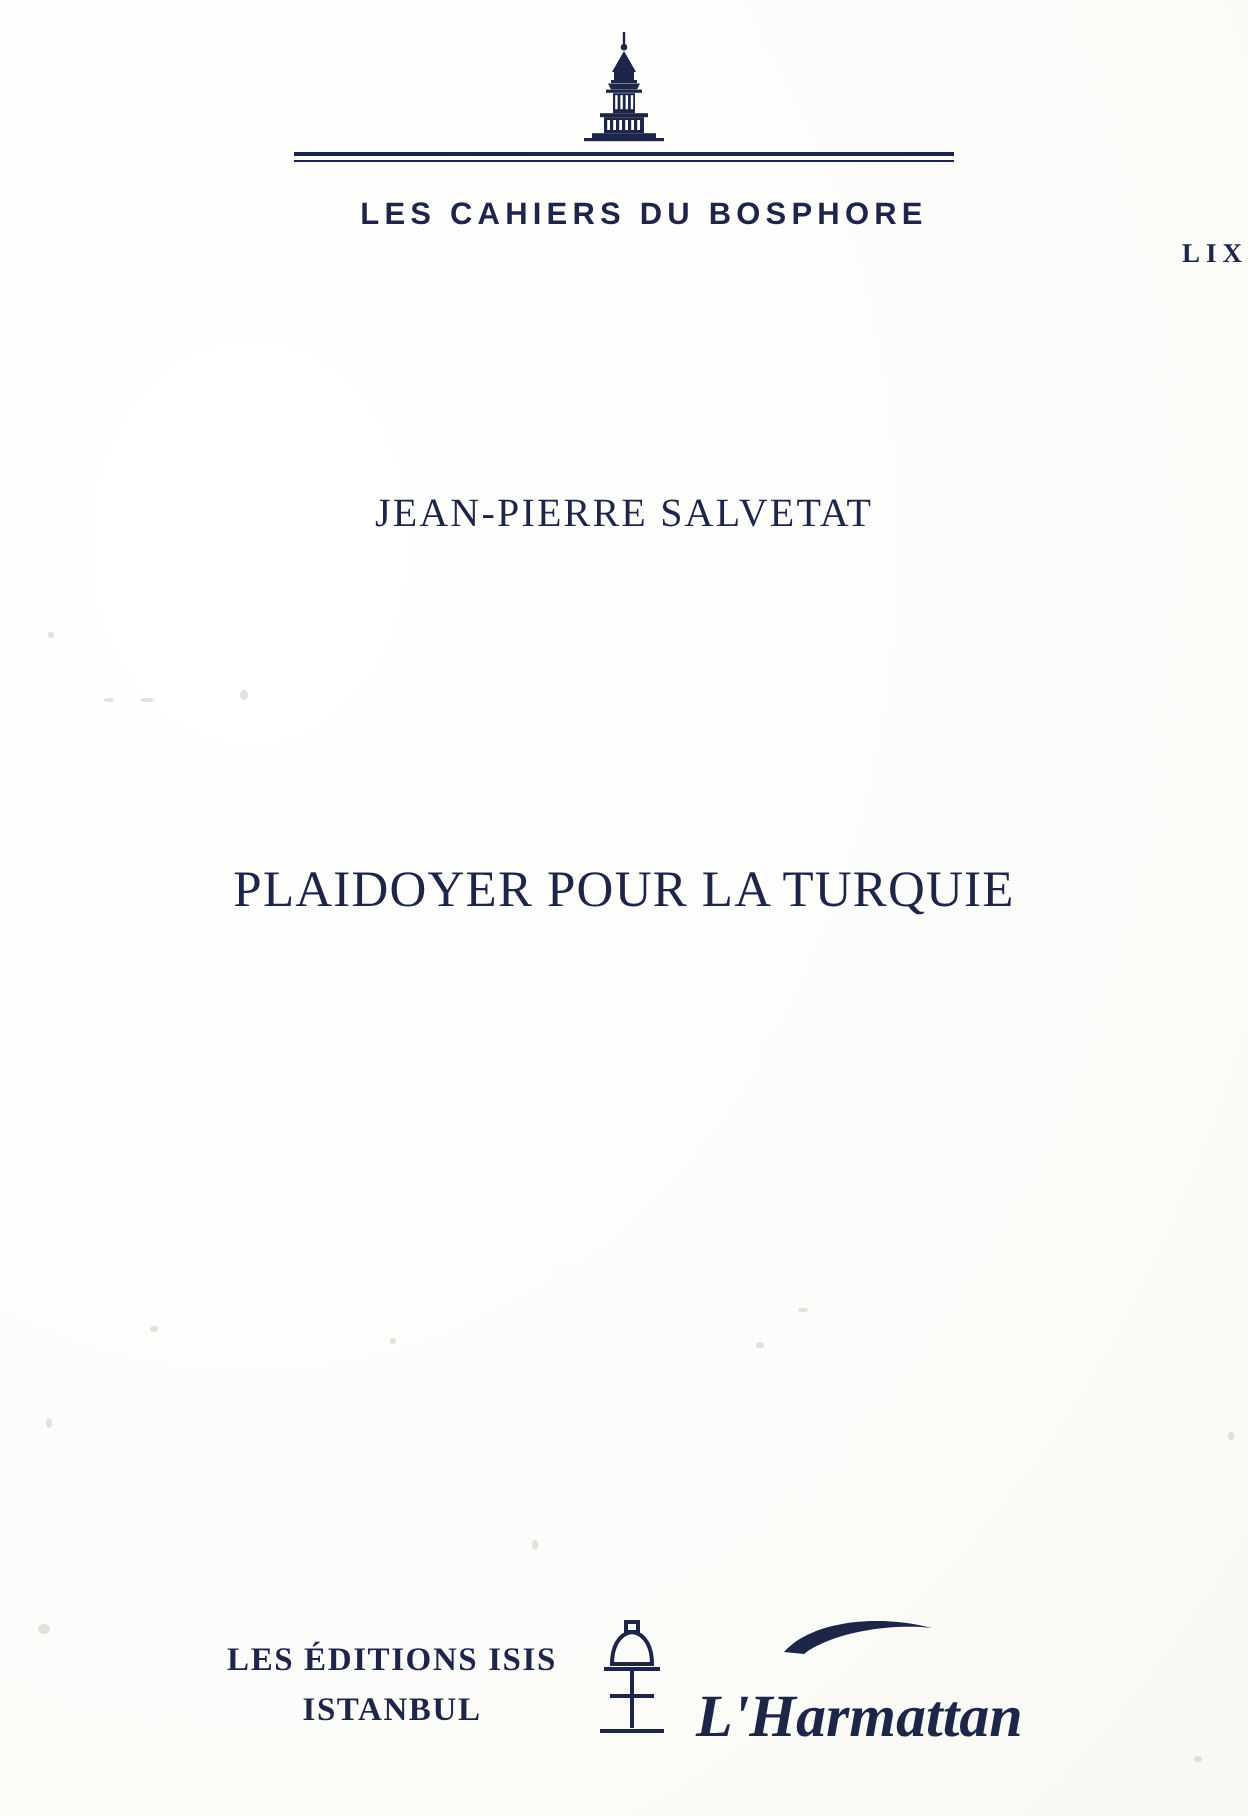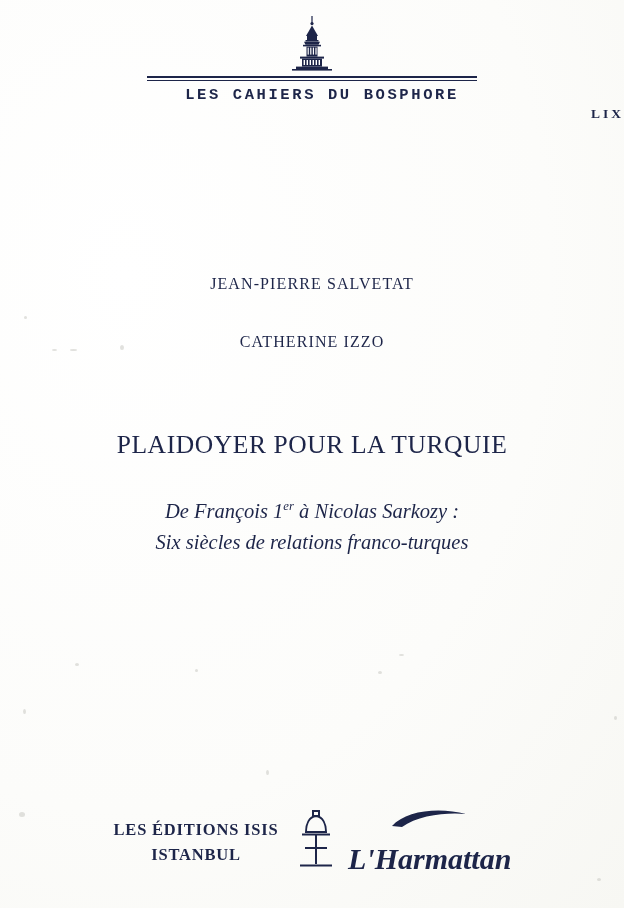--- a/index.html
+++ b/index.html
@@ -50,26 +50,26 @@
     height: 2px;
     background: #1d2549;
     width: 100%;
   }
   .series-rule.thin {
     height: 1px;
     margin-top: 2px;
   }
 
   .series-name {
-    font-family: Liberation Mono, monospace;
+    font-family: Liberation Sans, sans-serif;
     font-size: 15.5px;
     letter-spacing: 2.6px;
     font-weight: bold;
     color: #1d2549;
-    margin-top: 5px;
+    margin-top: 18px;
     white-space: nowrap;
     padding-left: 20px;
   }
   .series-number {
     font-family: "Liberation Serif", serif;
     font-size: 13.5px;
     letter-spacing: 3px;
     font-weight: bold;
     color: #1d2549;
     margin-top: 2px;
@@ -78,25 +78,24 @@
 
   
   .authors {
     position: absolute;
     top: 240px;
     left: 0;
     right: 0;
     text-align: center;
   }
   .author {
-    font-size: 16px;
+    font-size: 20px;
     letter-spacing: 1.1px;
     color: #1d2549;
     line-height: 1.75;
-    margin-top: 30px;
   }
 
   
   .main-title {
     position: absolute;
     top: 430px;
     left: 0;
     right: 0;
     text-align: center;
     font-size: 25.5px;
@@ -235,31 +234,24 @@
       <div class="series-rule"></div>
       <div class="series-rule thin"></div>
     </div>
 
     <div class="series-name">LES CAHIERS DU BOSPHORE</div>
     <div class="series-number">LIX</div>
   </div>
 
   <div class="authors">
     <div class="author">JEAN-PIERRE SALVETAT</div>
-    <div class="author">CATHERINE IZZO</div>
   </div>
 
   <div class="main-title">PLAIDOYER POUR LA TURQUIE</div>
 
-  <div class="subtitle">
-    <div>
-      <span>De François 1</span><sup>er</sup><span> à Nicolas Sarkozy :</span>
-    </div>
-    <div>Six siècles de relations franco-turques</div>
-  </div>
 
   <div class="footer">
 
     <div class="pub-left">
       <div>LES ÉDITIONS ISIS</div>
       <div>ISTANBUL</div>
     </div>
 
     <svg class="pub-mark" viewBox="0 0 40 64" aria-hidden="true">
       <g fill="none" stroke="#1d2549" stroke-width="2">

